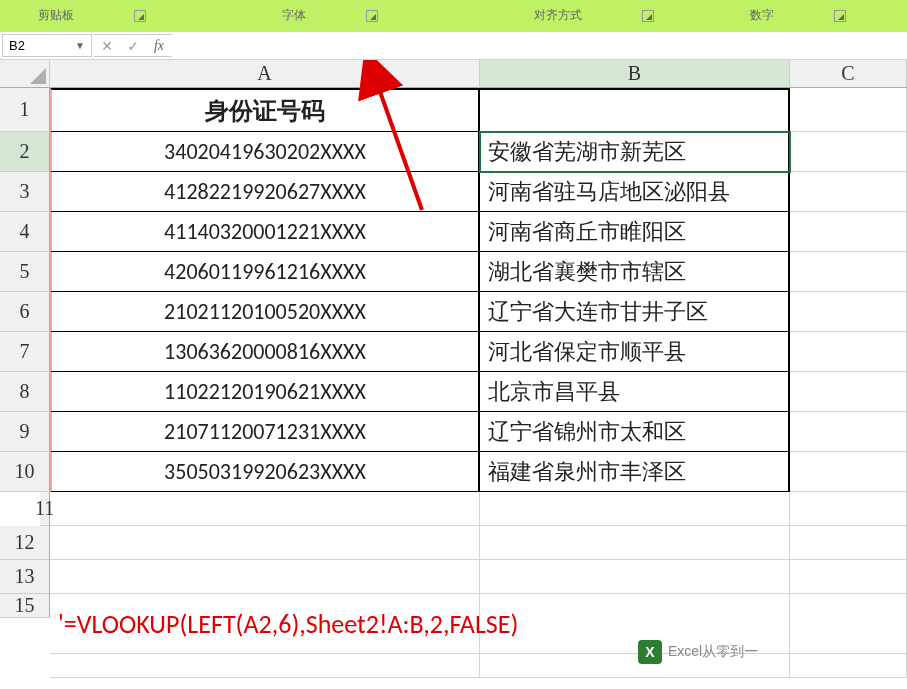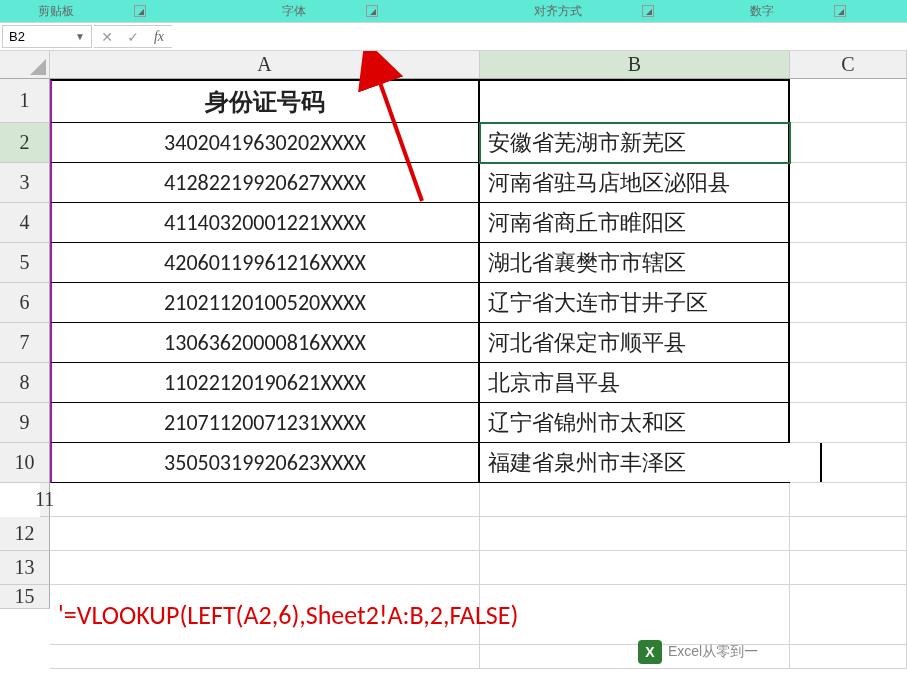--- a/index.html
+++ b/index.html
@@ -1,18 +1,18 @@
 <!DOCTYPE html>
 <html><head>
   <meta charset="utf-8">
   <style>
     * { margin: 0; padding: 0; box-sizing: border-box; }
     body { font-family: "Microsoft YaHei", Arial, sans-serif; background: #fff; width: 907px; height: 689px; overflow: hidden; position: relative; }
     
-    .ribbon-footer { display: flex; align-items: center; height: 23px; background: #5eead4; border-bottom: 1px solid #d4d4d4; font-size: 12px; color: #666; }
+    .ribbon-footer { display: flex; align-items: center; height: 32px; background: #bef264; border-bottom: 1px solid #d4d4d4; font-size: 12px; color: #666; }
     .ribbon-group { display: flex; align-items: center; padding: 0 8px; }
     .ribbon-label { margin-right: 60px; }
     .dialog-launcher { width: 12px; height: 12px; display: inline-block; border: 1px solid #999; position: relative; }
     .dialog-launcher::after { content: ""; position: absolute; right: 1px; bottom: 1px; border: 3px solid transparent; border-right-color: #666; border-bottom-color: #666; }
     
     .formula-bar-area { display: flex; align-items: stretch; height: 28px; border-bottom: 1px solid #d4d4d4; background: #fff; }
     .name-box { width: 90px; border: 1px solid #ccc; margin: 2px; padding: 2px 6px; font-size: 13px; display: flex; align-items: center; }
     .name-box-dropdown { margin-left: auto; color: #666; font-size: 10px; }
     .fb-buttons { display: flex; align-items: center; border: 1px solid #ccc; border-left: none; border-right: none; margin: 2px 0; }
     .fb-btn { width: 26px; display: flex; align-items: center; justify-content: center; color: #999; font-size: 14px; }
@@ -31,21 +31,21 @@
     .row-h { background: #f0f0f0; border-right: 1px solid #aaa; border-bottom: 1px solid #ccc; display: flex; align-items: center; justify-content: center; font-size: 20px; font-family: "SimSun", serif; color: #333; }
     .row-h.active { background: #d5e6d5; }
     
     .cells { position: absolute; top: 28px; left: 50px; }
     .cell { position: absolute; border-right: 1px solid #d4d4d4; border-bottom: 1px solid #d4d4d4; padding: 0 8px; display: flex; align-items: center; font-size: 22px; color: #222; overflow: visible; white-space: nowrap; }
     .cell.header { font-weight: bold; font-size: 24px; justify-content: center; font-family: "SimHei", "Microsoft YaHei", sans-serif; }
     .cell.data-a { justify-content: center; font-family: Calibri, Arial, sans-serif; }
     .cell.data-b { font-family: "SimSun", "NSimSun", serif; }
     .cell.selected { outline: 2px solid #217346; outline-offset: -1px; z-index: 5; }
     .cell.thick-border { border-right: 2px solid #000; border-bottom: 1px solid #000; }
-    .cell.thick-border-l { border-left: 2px solid #a21caf; }
+    .cell.thick-border-l { border-left: 2px solid #fca5a5; }
     .cell.thick-top { border-top: 2px solid #000; }
     .cell.formula-display { color: #d00; font-size: 26px; font-family: Calibri, Arial, sans-serif; }
     
     .arrow { position: absolute; z-index: 20; pointer-events: none; }
     
     .watermark { position: absolute; z-index: 30; display: flex; align-items: center; color: #888; font-size: 14px; }
     .wm-icon { width: 24px; height: 24px; border-radius: 4px; background: #2e7d32; color: #fff; display: flex; align-items: center; justify-content: center; font-weight: bold; font-size: 14px; margin-right: 6px; font-family: Arial; }
   </style>
 </head>
 <body>
@@ -126,21 +126,21 @@
       <div class="cell data-a thick-border thick-border-l" style="left: 0px; top: 244px; width: 430px; height: 40px;">13063620000816XXXX</div>
       <div class="cell data-b thick-border" style="left: 430px; top: 244px; width: 310px; height: 40px;">河北省保定市顺平县</div>
       <div class="cell " style="left: 740px; top: 244px; width: 117px; height: 40px;"></div>
       <div class="cell data-a thick-border thick-border-l" style="left: 0px; top: 284px; width: 430px; height: 40px;">11022120190621XXXX</div>
       <div class="cell data-b thick-border" style="left: 430px; top: 284px; width: 310px; height: 40px;">北京市昌平县</div>
       <div class="cell " style="left: 740px; top: 284px; width: 117px; height: 40px;"></div>
       <div class="cell data-a thick-border thick-border-l" style="left: 0px; top: 324px; width: 430px; height: 40px;">21071120071231XXXX</div>
       <div class="cell data-b thick-border" style="left: 430px; top: 324px; width: 310px; height: 40px;">辽宁省锦州市太和区</div>
       <div class="cell " style="left: 740px; top: 324px; width: 117px; height: 40px;"></div>
       <div class="cell data-a thick-border thick-border-l" style="left: 0px; top: 364px; width: 430px; height: 40px;">35050319920623XXXX</div>
-      <div class="cell data-b thick-border" style="left: 430px; top: 364px; width: 342px; height: 40px;">福建省泉州市丰泽区</div>
+      <div class="cell data-b thick-border" style="left: 430px; top: 364px; width: 310px; height: 40px;">福建省泉州市丰泽区</div>
       <div class="cell " style="left: 740px; top: 364px; width: 117px; height: 40px;"></div>
       <div class="cell " style="left: 0px; top: 404px; width: 430px; height: 34px;"></div>
       <div class="cell " style="left: 430px; top: 404px; width: 310px; height: 34px;"></div>
       <div class="cell " style="left: 740px; top: 404px; width: 117px; height: 34px;"></div>
       <div class="cell " style="left: 0px; top: 438px; width: 430px; height: 34px;"></div>
       <div class="cell " style="left: 430px; top: 438px; width: 310px; height: 34px;"></div>
       <div class="cell " style="left: 740px; top: 438px; width: 117px; height: 34px;"></div>
       <div class="cell " style="left: 0px; top: 472px; width: 430px; height: 34px;"></div>
       <div class="cell " style="left: 430px; top: 472px; width: 310px; height: 34px;"></div>
       <div class="cell " style="left: 740px; top: 472px; width: 117px; height: 34px;"></div>

